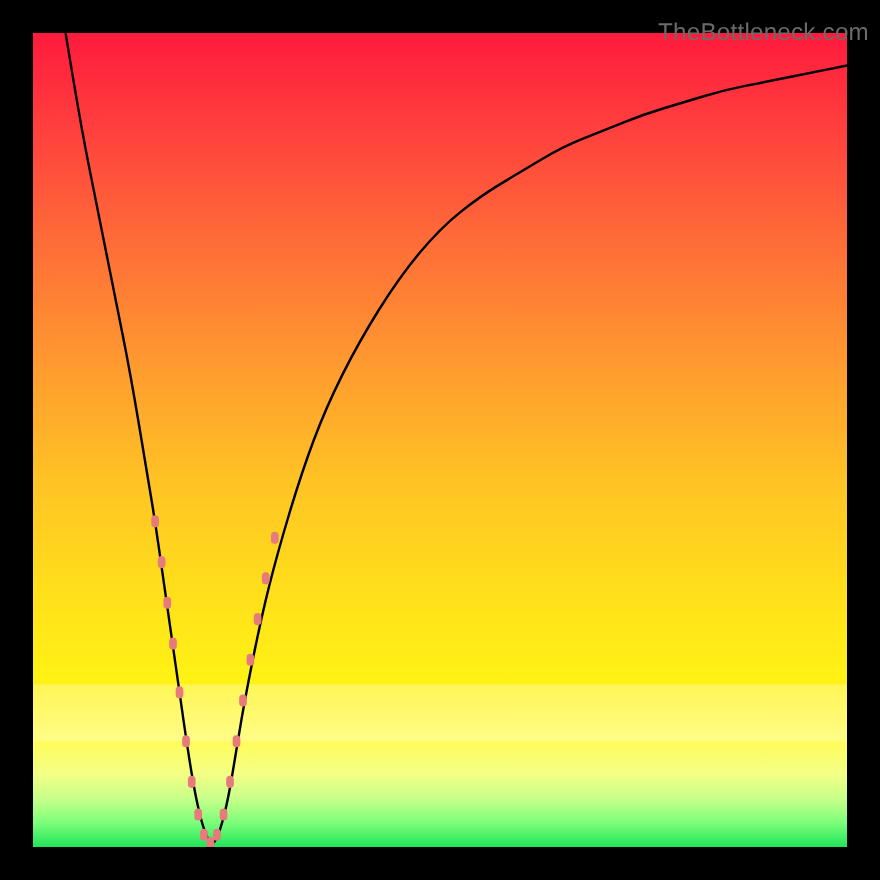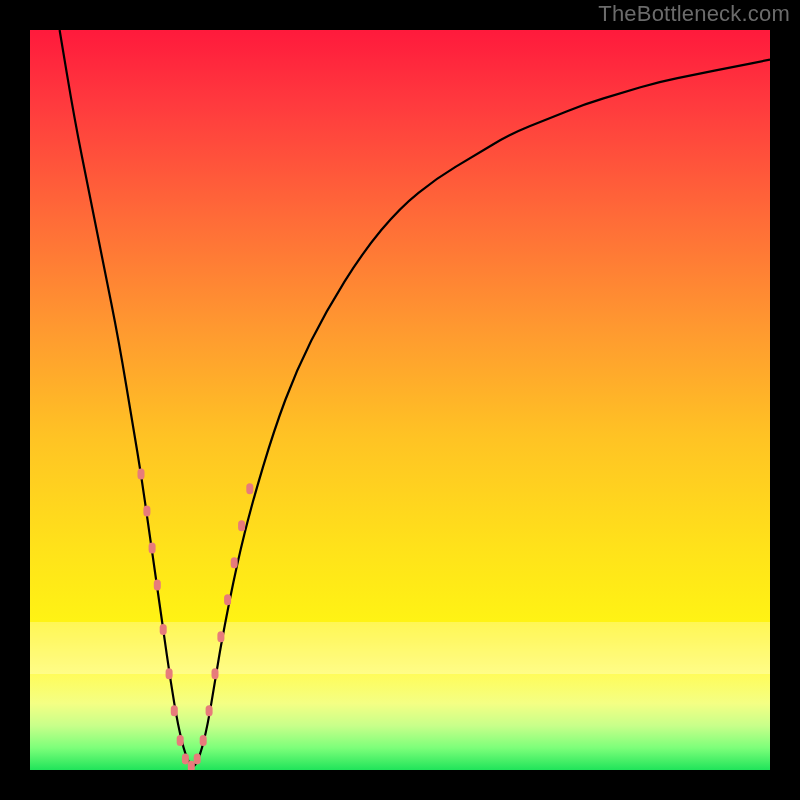--- a/index.html
+++ b/index.html
@@ -48,21 +48,21 @@
     );
   }
   .faded-band {
     position: absolute;
     left: 0;
     width: 100%;
     background: rgba(255,255,255,0.28);
   }
   .watermark {
     position: absolute;
-    top: 1px;
+    top: 16px;
     right: 10px;
     color: #6b6b6b;
     font-size: 22px;
     letter-spacing: 0.2px;
     font-weight: 500;
     user-select: none;
     text-align: center;
   }
   svg.curve {
     position: absolute;

